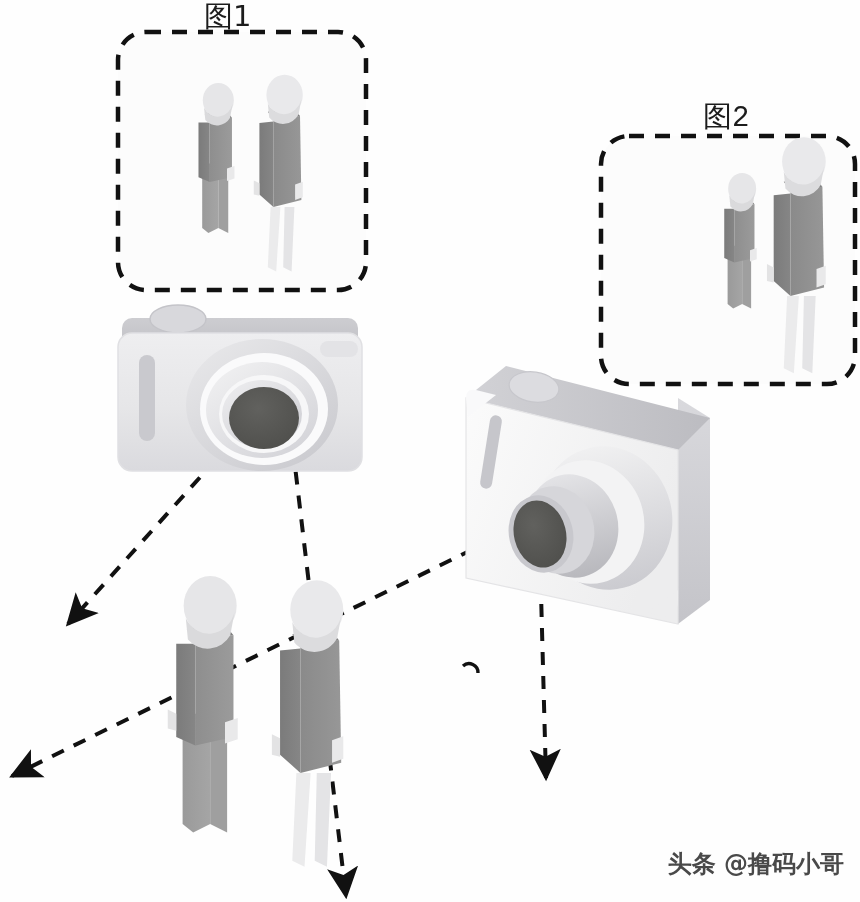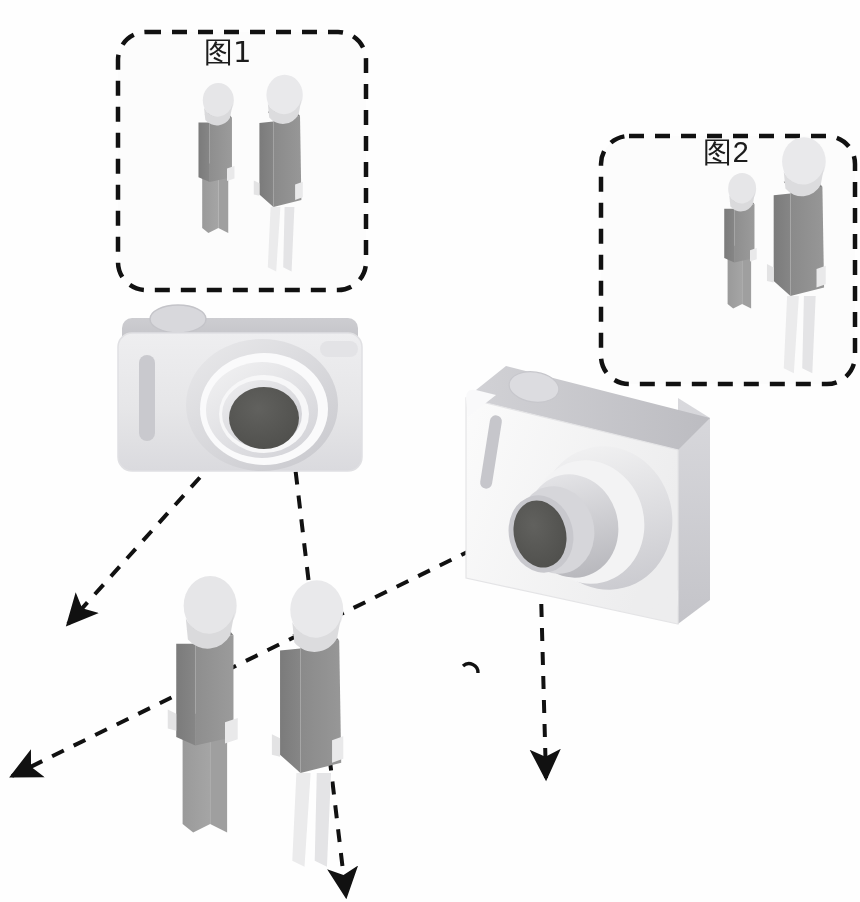--- a/index.html
+++ b/index.html
@@ -13,21 +13,20 @@
 
   .panel-label{
     position:absolute;
     font-family:"DejaVu Sans","Liberation Sans",sans-serif;
     font-size:29px;
     font-weight:500;
     color:#1c1c1c;
     letter-spacing:0px;
     white-space:nowrap;
     line-height:1;
-    margin-top:36px;
   }
   #label-1{left:204px;top:2px;}
   #label-2{left:703px;top:104px;font-family:Liberation Mono, monospace;}
 
   .watermark{
     position:absolute;
     right:16px;bottom:22px;
     font-family:"DejaVu Sans","Liberation Sans",sans-serif;
     font-size:24px;
     font-weight:700;
@@ -247,13 +246,14 @@
       <ellipse cx="541" cy="534" rx="32" ry="39" fill="#c8c8cd" transform="rotate(-14 541 534)"></ellipse>
 
       <ellipse cx="540" cy="534" rx="26" ry="34" fill="url(#gLensDark)" transform="rotate(-14 540 534)"></ellipse>
     </g>
 
   </svg>
 
   <div class="panel-label" id="label-1">图1</div>
   <div class="panel-label" id="label-2">图2</div>
 
+  <div class="watermark">头条 @撸码小哥</div>
 </div>
 
 </body></html>

